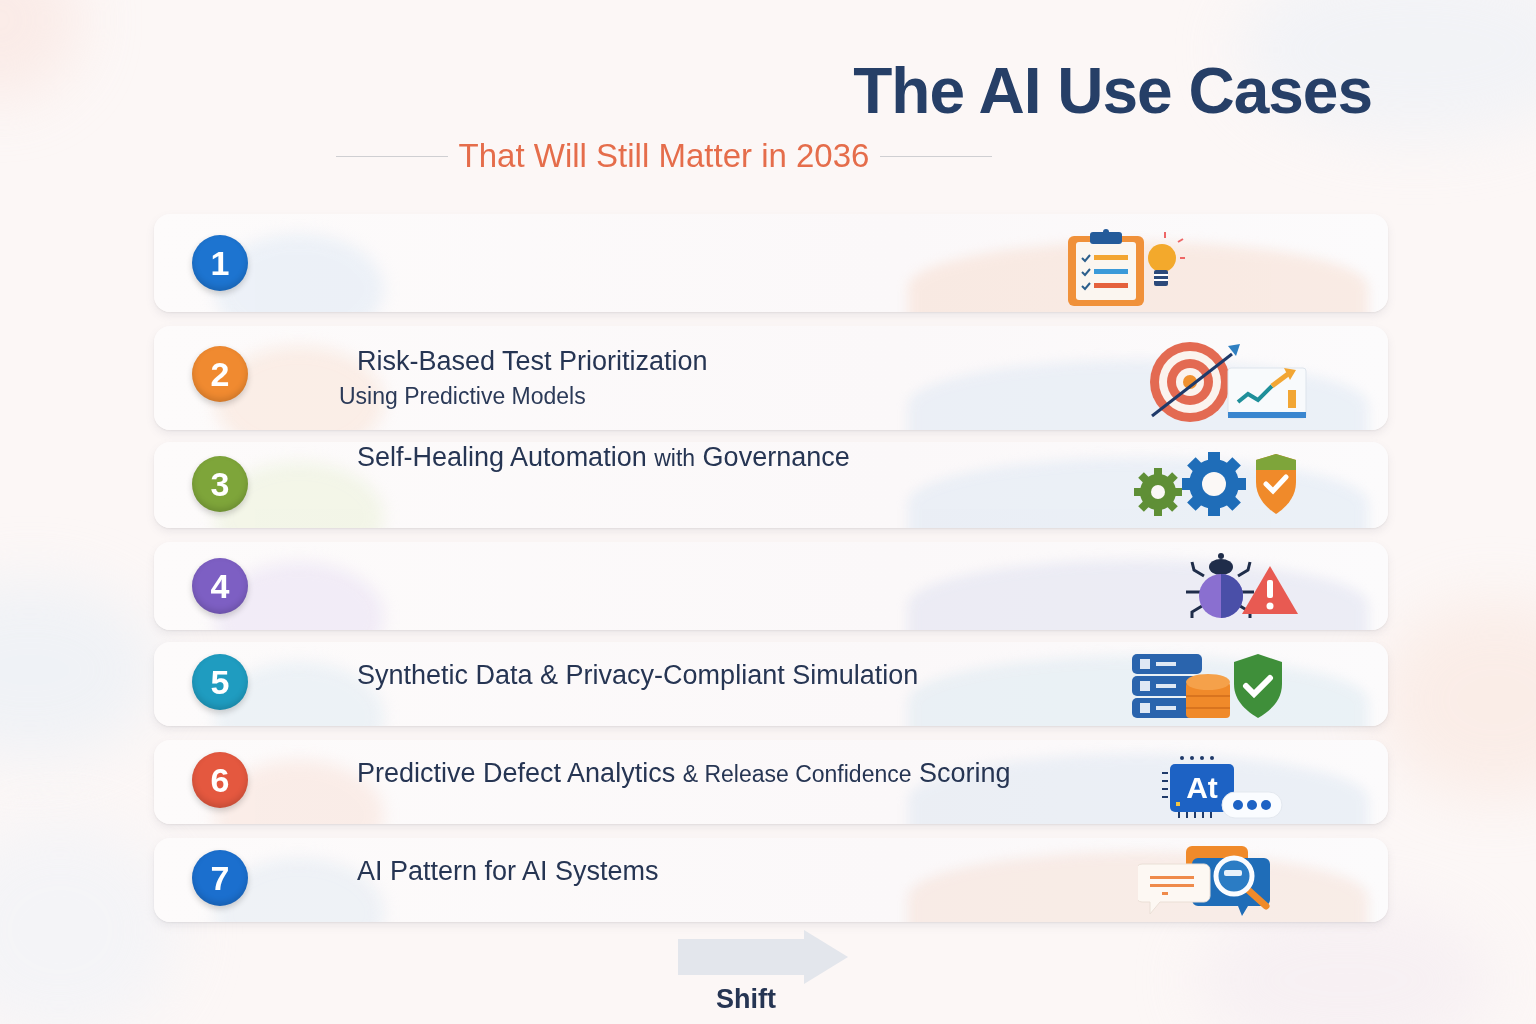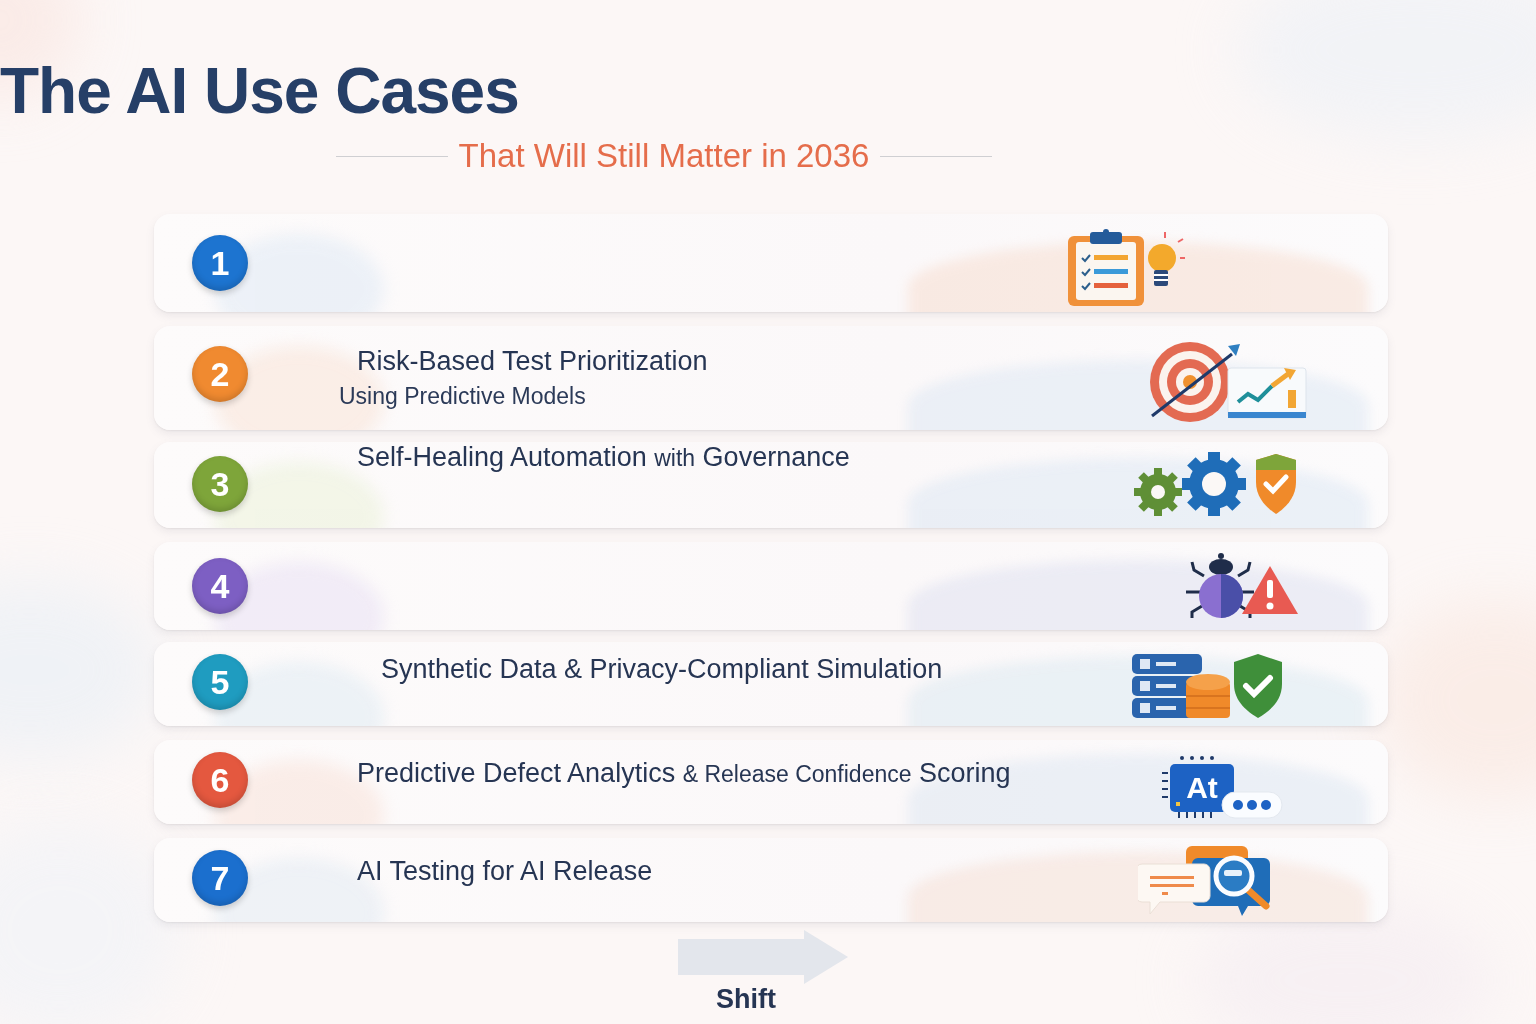--- a/index.html
+++ b/index.html
@@ -11,21 +11,21 @@
   }
   .bg-blob { position: absolute; border-radius: 50%; filter: blur(30px); opacity: .55; }
   .b1 { left: -80px; top: -60px; width: 160px; height: 160px; background: #f9e2dc; }
   .b2 { right: -60px; top: -40px; width: 360px; height: 180px; background: #eaf0f7; }
   .b3 { left: -100px; top: 580px; width: 260px; height: 180px; background: #e6eef6; }
   .b4 { right: -80px; top: 600px; width: 240px; height: 200px; background: #f9e5dc; }
   .b5 { left: -60px; top: 820px; width: 240px; height: 220px; background: #eef2f8; }
   .b6 { right: 40px; top: 900px; width: 300px; height: 160px; background: #f3ebf1; }
 
   .title {
-    position: absolute; left: 0; width: 1372px; top: 54px; text-align: left;
+    position: absolute; left: 0; width: 1372px; top: 54px; text-align: right;
     font-size: 64px; font-weight: bold; color: #263f67; letter-spacing: -1px;
   }
   .subtitle-row {
     position: absolute; left: 336px; width: 656px; top: 136px; height: 40px;
     display: flex; align-items: center; justify-content: center; gap: 11px;
   }
   .rule { flex: 1; height: 1px; background: #cfcfd2; }
   .subtitle { font-size: 33px; color: #e56d4b; white-space: nowrap; }
 
   .card {
@@ -192,21 +192,21 @@
       <rect x="85" y="28" width="6" height="18" rx="2" fill="#fff"></rect>
       <circle cx="88" cy="54" r="3.5" fill="#fff"></circle>
     </svg>
   </div>
 </div>
 
 <div class="card" style="top:642px;height:84px;">
   <div class="swirl" style="background:#cfe2ee;"></div>
   <div class="wave" style="background:#d6e6ef;"></div>
   <div class="badge" style="top:12px;background:#1f9cc0;">5</div>
-  <div class="label" style="top:12px;margin-left:24px;">Synthetic Data &amp; Privacy-Compliant Simulation</div>
+  <div class="label" style="top:18px;">Synthetic Data &amp; Privacy-Compliant Simulation</div>
   <div class="icon-wrap" style="left:976px;top:10px;">
     <svg width="160" height="68" viewBox="0 0 160 68">
       <rect x="2" y="2" width="70" height="20" rx="5" fill="#2a64ad"></rect>
       <rect x="2" y="24" width="70" height="20" rx="5" fill="#2a64ad"></rect>
       <rect x="2" y="46" width="70" height="20" rx="5" fill="#2a64ad"></rect>
       <rect x="10" y="7" width="10" height="10" fill="#dfe8f4"></rect>
       <rect x="26" y="10" width="20" height="4" fill="#dfe8f4"></rect>
       <rect x="10" y="29" width="10" height="10" fill="#dfe8f4"></rect>
       <rect x="26" y="32" width="20" height="4" fill="#dfe8f4"></rect>
       <rect x="10" y="51" width="10" height="10" fill="#dfe8f4"></rect>
@@ -255,21 +255,21 @@
       <circle cx="92" cy="51" r="5" fill="#1d62c4"></circle>
       <circle cx="106" cy="51" r="5" fill="#1d62c4"></circle>
     </svg>
   </div>
 </div>
 
 <div class="card" style="top:838px;height:84px;">
   <div class="swirl" style="background:#d3e1ee;"></div>
   <div class="wave" style="background:#f4dbcf;"></div>
   <div class="badge" style="top:12px;background:#1b6fce;">7</div>
-  <div class="label" style="top:18px;">AI Testing for AI Release</div>
+  <div class="label" style="top:18px;">AI Pattern for AI Systems</div>
   <div class="icon-wrap" style="left:984px;top:6px;">
     <svg width="140" height="76" viewBox="0 0 140 76">
       <rect x="48" y="2" width="62" height="40" rx="6" fill="#f08a2a"></rect>
       <path d="M60 14 h66 a6 6 0 0 1 6 6 v36 a6 6 0 0 1 -6 6 h-16 l-6 10 l-4 -10 h-40 a6 6 0 0 1 -6 -6 v-36 a6 6 0 0 1 6 -6 z" fill="#1f6db8"></path>
       <path d="M4 20 h62 a6 6 0 0 1 6 6 v26 a6 6 0 0 1 -6 6 h-44 l-10 12 l0 -12 h-8 a6 6 0 0 1 -6 -6 v-26 a6 6 0 0 1 6 -6 z" fill="#fdf8f3" stroke="#eadfd6"></path>
       <rect x="12" y="32" width="44" height="3" fill="#ef8a4a"></rect>
       <rect x="12" y="40" width="44" height="3" fill="#ef8a4a"></rect>
       <rect x="24" y="48" width="6" height="3" fill="#ef8a4a"></rect>
       <line x1="108" y1="44" x2="128" y2="62" stroke="#f08a2a" stroke-width="7" stroke-linecap="round"></line>
       <circle cx="96" cy="32" r="18" fill="#2b7cc4" stroke="#fafcff" stroke-width="5"></circle>

